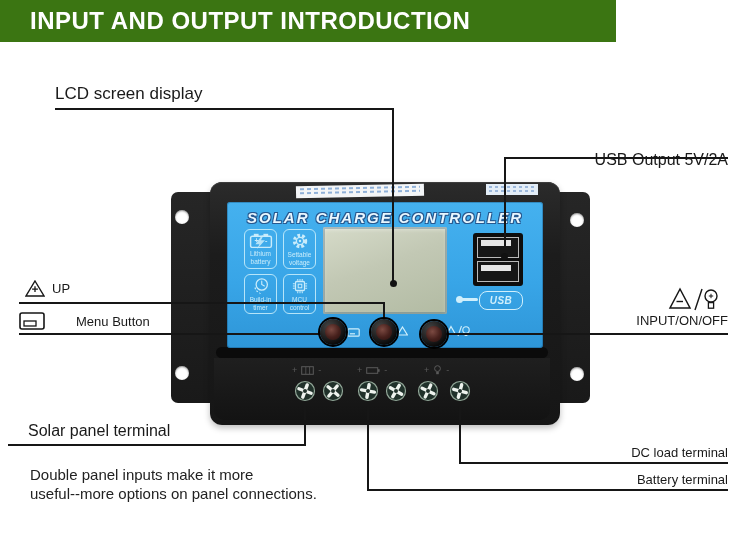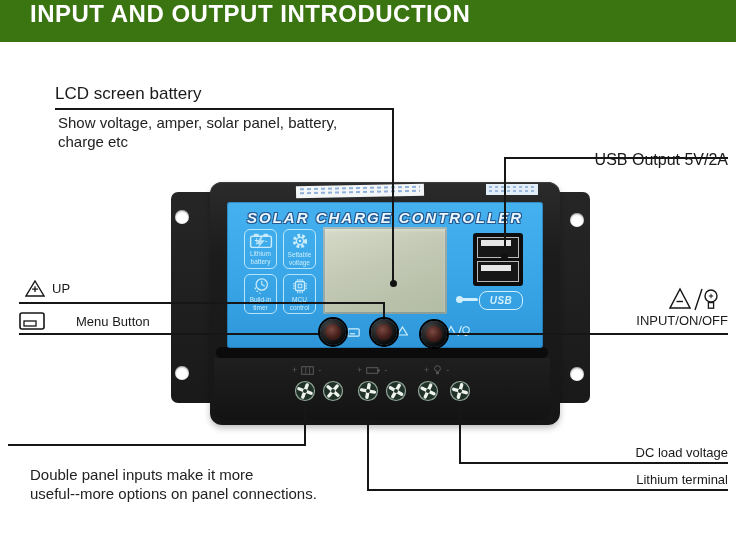--- a/index.html
+++ b/index.html
@@ -2,21 +2,21 @@
 <html><head>
 <meta charset="utf-8">
 <style>
   html,body{margin:0;padding:0;background:#fff;}
   #canvas{
     position:relative;width:750px;height:539px;overflow:hidden;
     font-family:"Liberation Sans","DejaVu Sans",sans-serif;
     background:#fff;color:#1a1a1a;
   }
   
-  .header-bar{position:absolute;left:0;top:0;width:736px;height:42px;background:#3b7512;display:flex;align-items:flex-start;}
+  .header-bar{position:absolute;left:0;top:0;width:616px;height:42px;background:#3b7512;display:flex;align-items:center;}
   .header-bar h1{margin:0 0 0 30px;font-size:24px;font-weight:bold;color:#fff;letter-spacing:.5px;}
 
   
   .hline,.vline{position:absolute;background:#161616;z-index:10;}
   .hline{height:2px;}
   .vline{width:2px;}
   .dot{position:absolute;width:7px;height:7px;border-radius:50%;background:#111;z-index:12;}
   .co-title{position:absolute;font-size:17px;z-index:10;}
   .co-label{position:absolute;font-size:13px;z-index:10;}
   .co-desc{position:absolute;font-size:15px;line-height:19px;white-space:pre-line;z-index:10;color:#222;}
@@ -263,24 +263,22 @@
     <svg width="22" height="22">
         <circle cx="11" cy="11" r="9.5" fill="#20312a" stroke="#93a899" stroke-width="1.2"></circle>
         <g stroke="#eef3ee" stroke-width="3.4" stroke-linecap="round" transform="rotate(15 11 11)">
           <line x1="11" y1="4.5" x2="11" y2="17.5"></line>
           <line x1="4.5" y1="11" x2="17.5" y2="11"></line>
         </g>
         <circle cx="11" cy="11" r="2" fill="#20312a"></circle>
       </svg>
   </div>
 
-  <div class="co-title" style="left:55px;top:84px;">LCD screen battery</div>
+  <div class="co-title" style="left:55px;top:84px;">LCD screen display</div>
   <div class="hline" style="left:55px;top:108px;width:339px;"></div>
-  <div class="co-desc" style="left:58px;top:113px;width:335px;">Show voltage, amper, solar panel, battery,
-charge etc</div>
   <div class="vline" style="left:392px;top:108px;height:176px;"></div>
   <div class="dot" style="left:390px;top:280px;"></div>
 
   <div class="co-label right-align" style="right:22px;top:135px;width:200px;font-size:16px;margin-top:16px;">USB Output 5V/2A</div>
   <div class="hline" style="left:504px;top:157px;width:224px;"></div>
   <div class="vline" style="left:504px;top:157px;height:100px;"></div>
   <div class="dot" style="left:501px;top:253px;"></div>
 
   <div class="icon-row" style="left:25px;top:280px;">
     <svg width="20" height="17" viewBox="0 0 20 17">
@@ -307,26 +305,27 @@
       <path d="M8.5 14.5 H15" stroke="#161616" stroke-width="1.4"></path>
       <line x1="27" y1="23" x2="34" y2="2" stroke="#161616" stroke-width="1.4"></line>
       <circle cx="43" cy="9" r="6" fill="none" stroke="#161616" stroke-width="1.4"></circle>
       <path d="M40.8 9 H45.2 M43 6.8 V11.2" stroke="#161616" stroke-width="1"></path>
       <rect x="40.4" y="15.6" width="5.2" height="5.6" fill="none" stroke="#161616" stroke-width="1.3"></rect>
     </svg>
   </div>
   <div class="co-label right-align" style="right:22px;top:313px;width:200px;">INPUT/ON/OFF</div>
   <div class="hline" style="left:436px;top:333px;width:292px;"></div>
 
+  <div class="co-title" style="left:28px;top:422px;font-size:16px;">Solar panel terminal</div>
   <div class="hline" style="left:8px;top:444px;width:298px;"></div>
   <div class="vline" style="left:304px;top:398px;height:48px;"></div>
   <div class="co-desc" style="left:30px;top:465px;width:320px;">Double panel inputs make it more
 useful--more options on panel connections.</div>
 
-  <div class="co-label right-align" style="right:22px;top:445px;width:200px;">DC load voltage</div>
+  <div class="co-label right-align" style="right:22px;top:445px;width:200px;">DC load terminal</div>
   <div class="hline" style="left:459px;top:462px;width:269px;"></div>
   <div class="vline" style="left:459px;top:400px;height:64px;"></div>
 
-  <div class="co-label right-align" style="right:22px;top:472px;width:200px;">Lithium terminal</div>
+  <div class="co-label right-align" style="right:22px;top:472px;width:200px;">Battery terminal</div>
   <div class="hline" style="left:367px;top:489px;width:361px;"></div>
   <div class="vline" style="left:367px;top:400px;height:91px;"></div>
 
 </div>
 
 </body></html>

